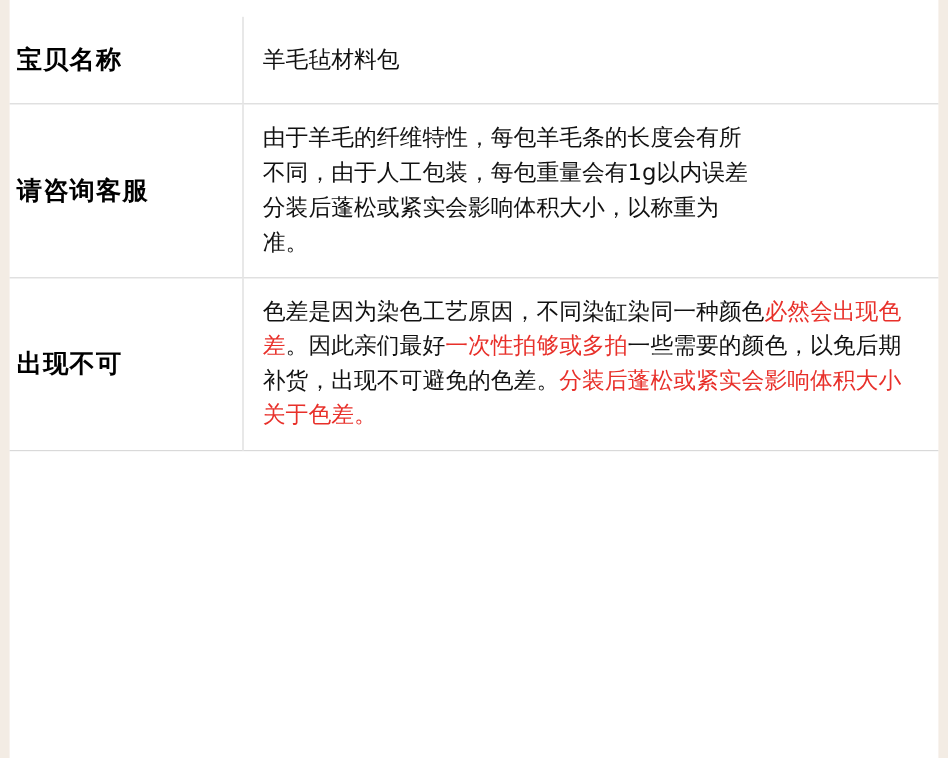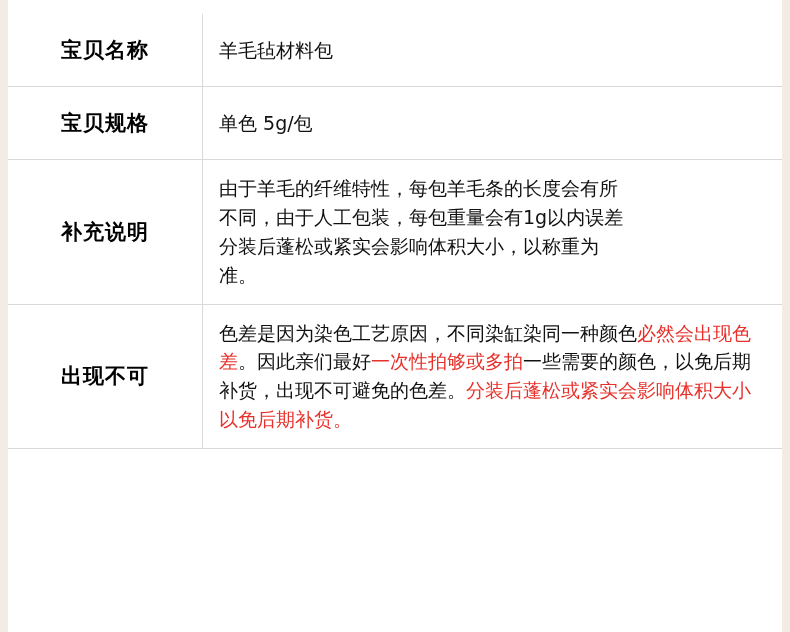--- a/index.html
+++ b/index.html
@@ -45,21 +45,21 @@
   }
   .spec-table tr.last-row {
     border-bottom: none;
   }
   .spec-table td {
     vertical-align: middle;
     padding: 0;
   }
   td.label-cell {
     width: 182px;
-    text-align: center;
+    text-align: left;
     font-size: 21px;
     font-weight: bold;
     color: #000000;
     letter-spacing: 1px;
     border-right: 1px solid #d9d9d9;
     padding: 14px 6px;
   }
   td.value-cell {
     padding: 14px 24px 14px 16px;
     font-size: 19px;
@@ -89,41 +89,35 @@
 
   <table class="spec-table">
     <tbody>
       <tr class="row-short">
         <td class="label-cell">宝贝名称</td>
         <td class="value-cell">
           <span class="line">羊毛毡材料包</span>
         </td>
       </tr>
 
-      <tr class="row-short">
-        <td class="label-cell">宝贝规格</td>
-        <td class="value-cell">
-          <span class="line">单色 5g/包</span>
-        </td>
-      </tr>
 
 
       <tr>
-        <td class="label-cell">补充说明</td>
+        <td class="label-cell">请咨询客服</td>
         <td class="value-cell tall-cell">
           <span class="line">由于羊毛的纤维特性，每包羊毛条的长度会有所</span>
           <span class="line">不同，由于人工包装，每包重量会有1g以内误差</span>
           <span class="line">分装后蓬松或紧实会影响体积大小，以称重为</span>
           <span class="line">准。</span>
         </td>
       </tr>
 
       <tr>
         <td class="label-cell">出现不可</td>
         <td class="value-cell tall-cell">
-          <span>色差是因为染色工艺原因，不同染缸染同一种颜</span><span>色</span><span class="red">必然会出现色差</span><span>。因此亲们最好</span><span class="red">一次性拍够或</span><span class="red">多拍</span><span>一些需要的颜色，以免后期补货，出现不可</span><span>避免的色差。</span><span class="red">分装后蓬松或紧实会影响体积大小</span><span class="red">以免后期补货。</span>
+          <span>色差是因为染色工艺原因，不同染缸染同一种颜</span><span>色</span><span class="red">必然会出现色差</span><span>。因此亲们最好</span><span class="red">一次性拍够或</span><span class="red">多拍</span><span>一些需要的颜色，以免后期补货，出现不可</span><span>避免的色差。</span><span class="red">分装后蓬松或紧实会影响体积大小</span><span class="red">关于色差。</span>
         </td>
       </tr>
 
     </tbody>
   </table>
 
 </div>
 
 </body></html>

